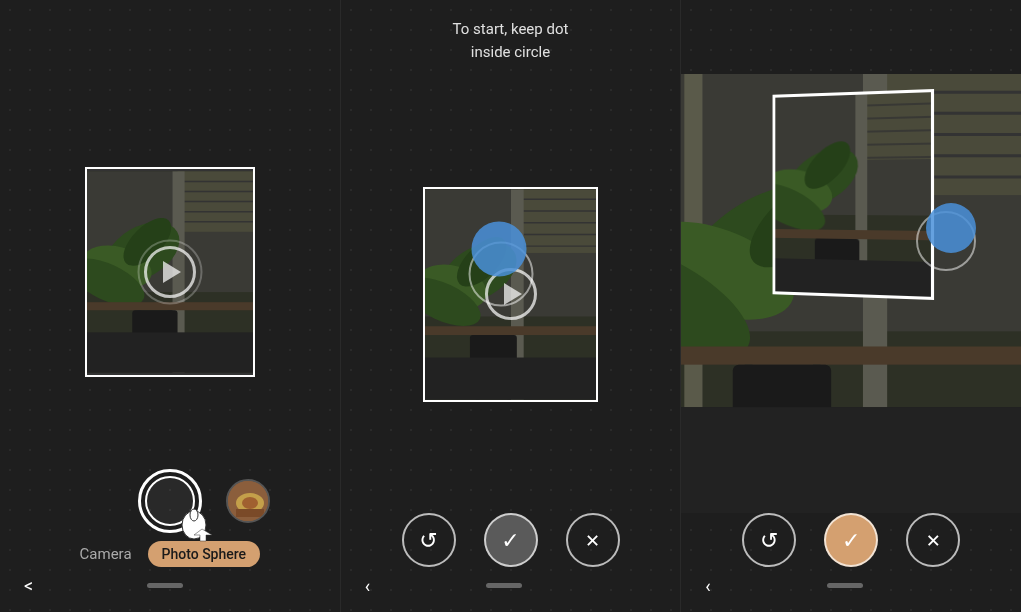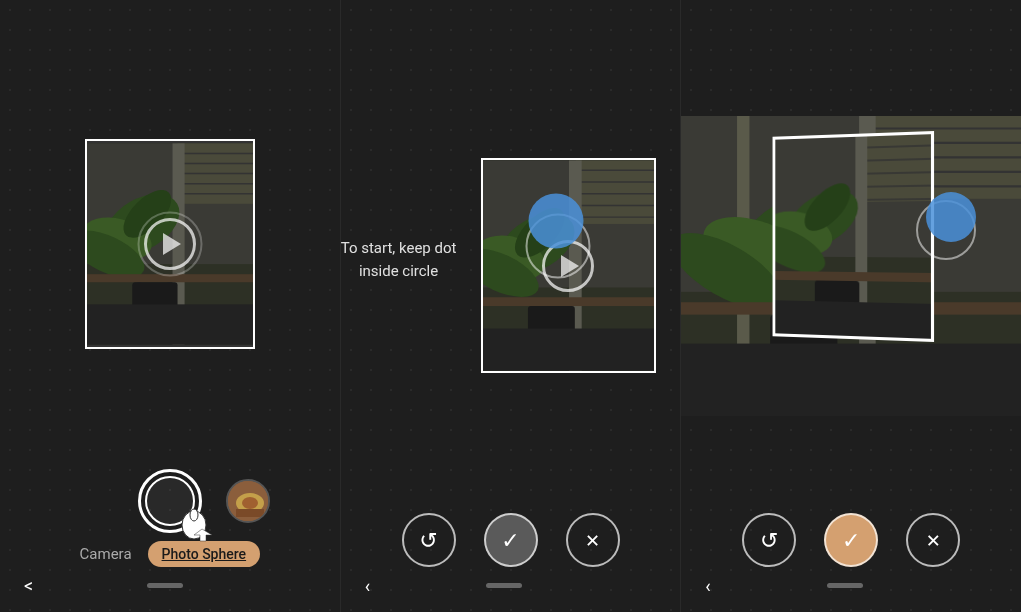--- a/index.html
+++ b/index.html
@@ -26,21 +26,21 @@
       background-image: radial-gradient(circle, #2a2a2a 1px, transparent 1px);
       background-size: 20px 20px;
     }
 
     .panel:last-child { border-right: none; }
 
     
     .panel-top {
       width: 100%;
       display: flex;
-      flex-direction: row;
+      flex-direction: column;
       align-items: center;
       flex: 1;
     }
 
     .instruction-text {
       color: #e0e0e0;
       font-size: 15px;
       text-align: center;
       line-height: 1.5;
       margin-bottom: 12px;
@@ -175,21 +175,20 @@
       font-size: 15px;
     }
 
     .mode-badge {
       background: #d4a070;
       color: #1a1a1a;
       border-radius: 20px;
       padding: 5px 14px;
       font-size: 14px;
       font-weight: 500;
-      text-decoration: underline;
     }
 
     
     .nav-row {
       display: flex;
       align-items: center;
       justify-content: space-between;
       width: 100%;
       padding: 0 24px;
     }

